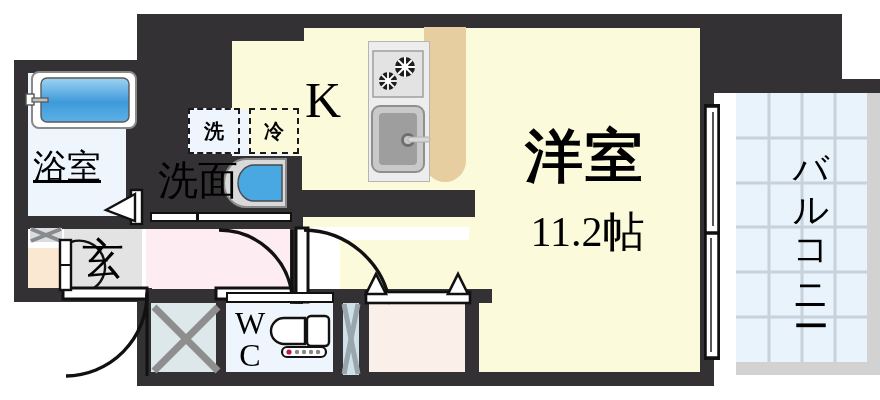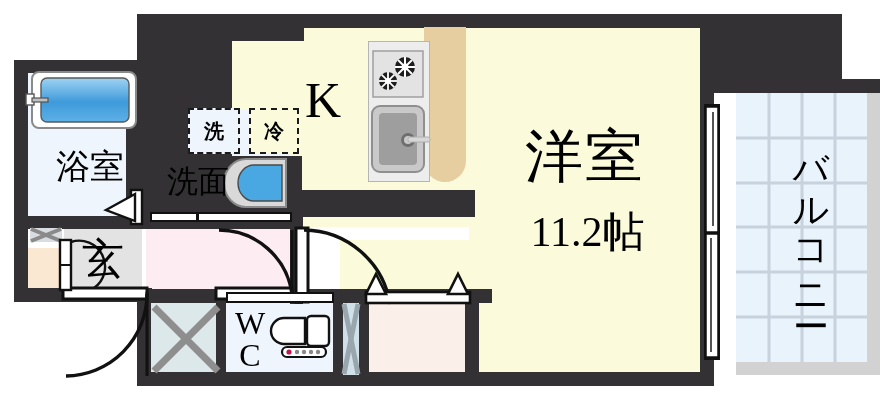--- a/index.html
+++ b/index.html
@@ -209,30 +209,30 @@
   </svg>
 
   <svg class="lyr" style="left:704px;top:104px;" width="16" height="256">
     <rect x="0" y="0" width="16" height="256" fill="#111"></rect>
     <rect x="2" y="3" width="12" height="125" fill="#ffffff" stroke="#111" stroke-width="1.5"></rect>
     <rect x="2" y="130" width="12" height="123" fill="#ffffff" stroke="#111" stroke-width="1.5"></rect>
     <line x1="9" y1="8" x2="9" y2="122" stroke="#555" stroke-width="2"></line>
     <line x1="7" y1="134" x2="7" y2="248" stroke="#555" stroke-width="2"></line>
   </svg>
 
-  <div class="lbl" style="left:38px;top:143px;width:104px;height:48px;font-size:34px;">浴室</div>
-
-  <div class="lbl" style="left:152px;top:158px;width:92px;height:46px;font-size:31px;">洗面</div>
+  <div class="lbl" style="left:15px;top:143px;width:104px;height:48px;font-size:34px;text-decoration:underline;">浴室</div>
+
+  <div class="lbl" style="left:152px;top:158px;width:92px;height:46px;font-size:40px;">洗面</div>
 
   <div class="lbl" style="left:66px;top:230px;width:74px;height:58px;font-size:42px;">玄</div>
 
 
   <div class="lbl" style="left:295px;top:72px;width:56px;height:56px;font-size:50px;">K</div>
 
-  <div class="lbl" style="left:495px;top:125px;width:180px;height:64px;font-size:58px;letter-spacing:2px;">洋室</div>
+  <div class="lbl" style="left:495px;top:125px;width:180px;height:64px;font-size:58px;letter-spacing:2px;font-weight:bold;">洋室</div>
 
   <div class="lbl" style="left:480px;top:200px;width:215px;height:64px;font-size:42px;">11.2帖</div>
 
   <div class="lbl" style="left:232px;top:306px;width:36px;height:34px;font-size:32px;">W</div>
   <div class="lbl" style="left:232px;top:338px;width:36px;height:34px;font-size:32px;">C</div>
 
 
   <div class="lbl vlbl" style="left:773px;top:110px;width:56px;height:220px;font-size:36px;letter-spacing:4px;
               align-items:flex-start;">バルコニー</div>
 

